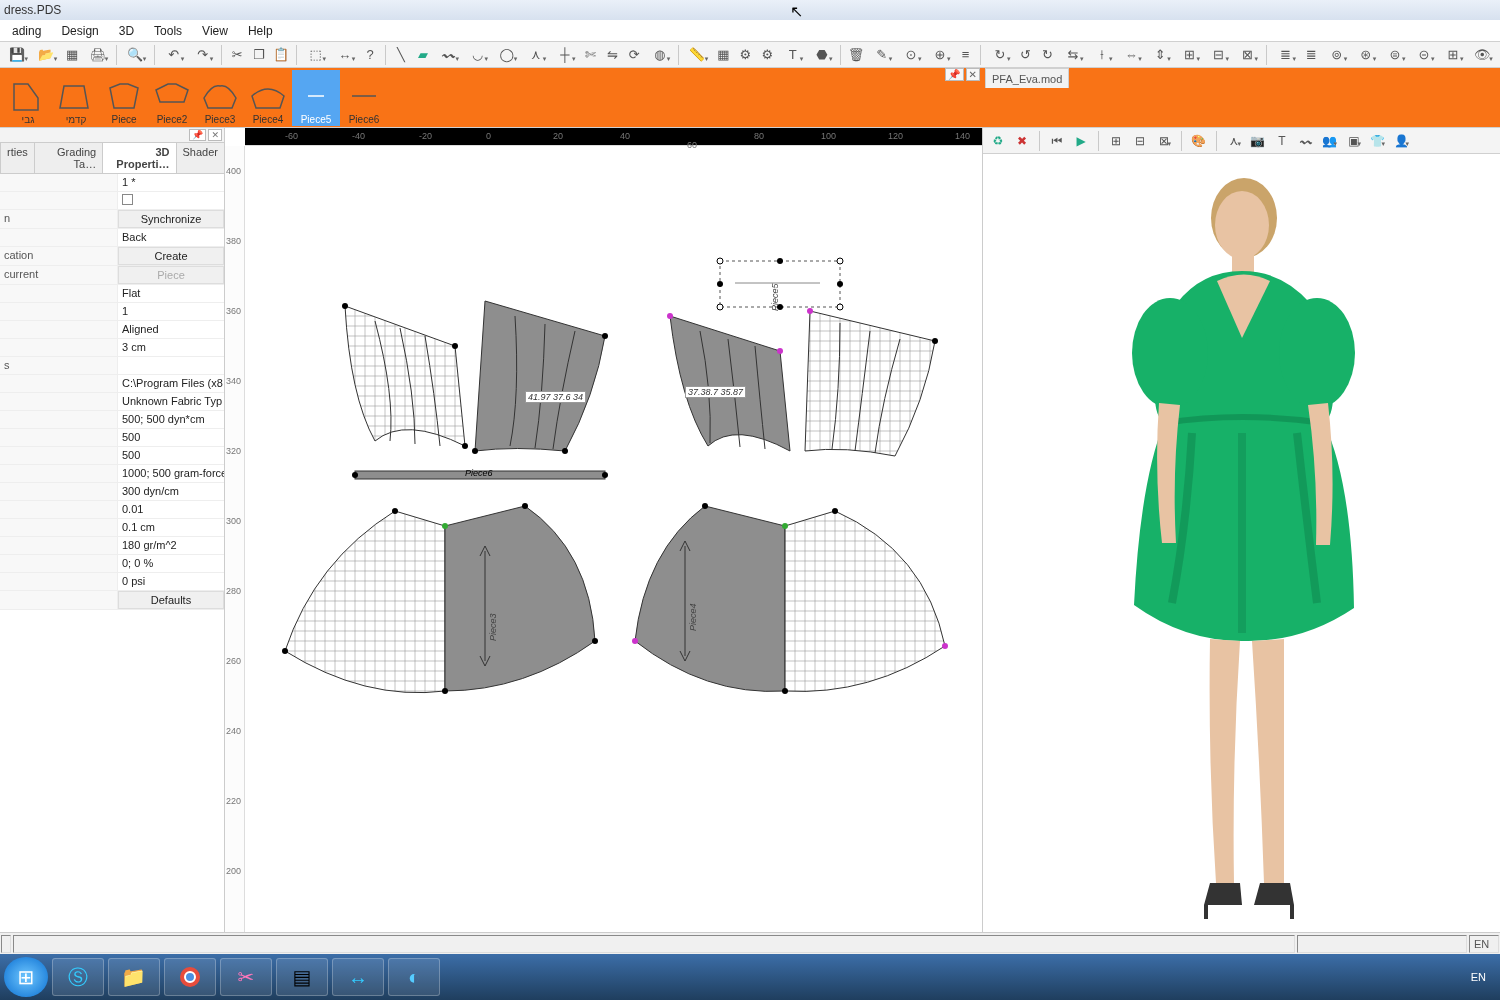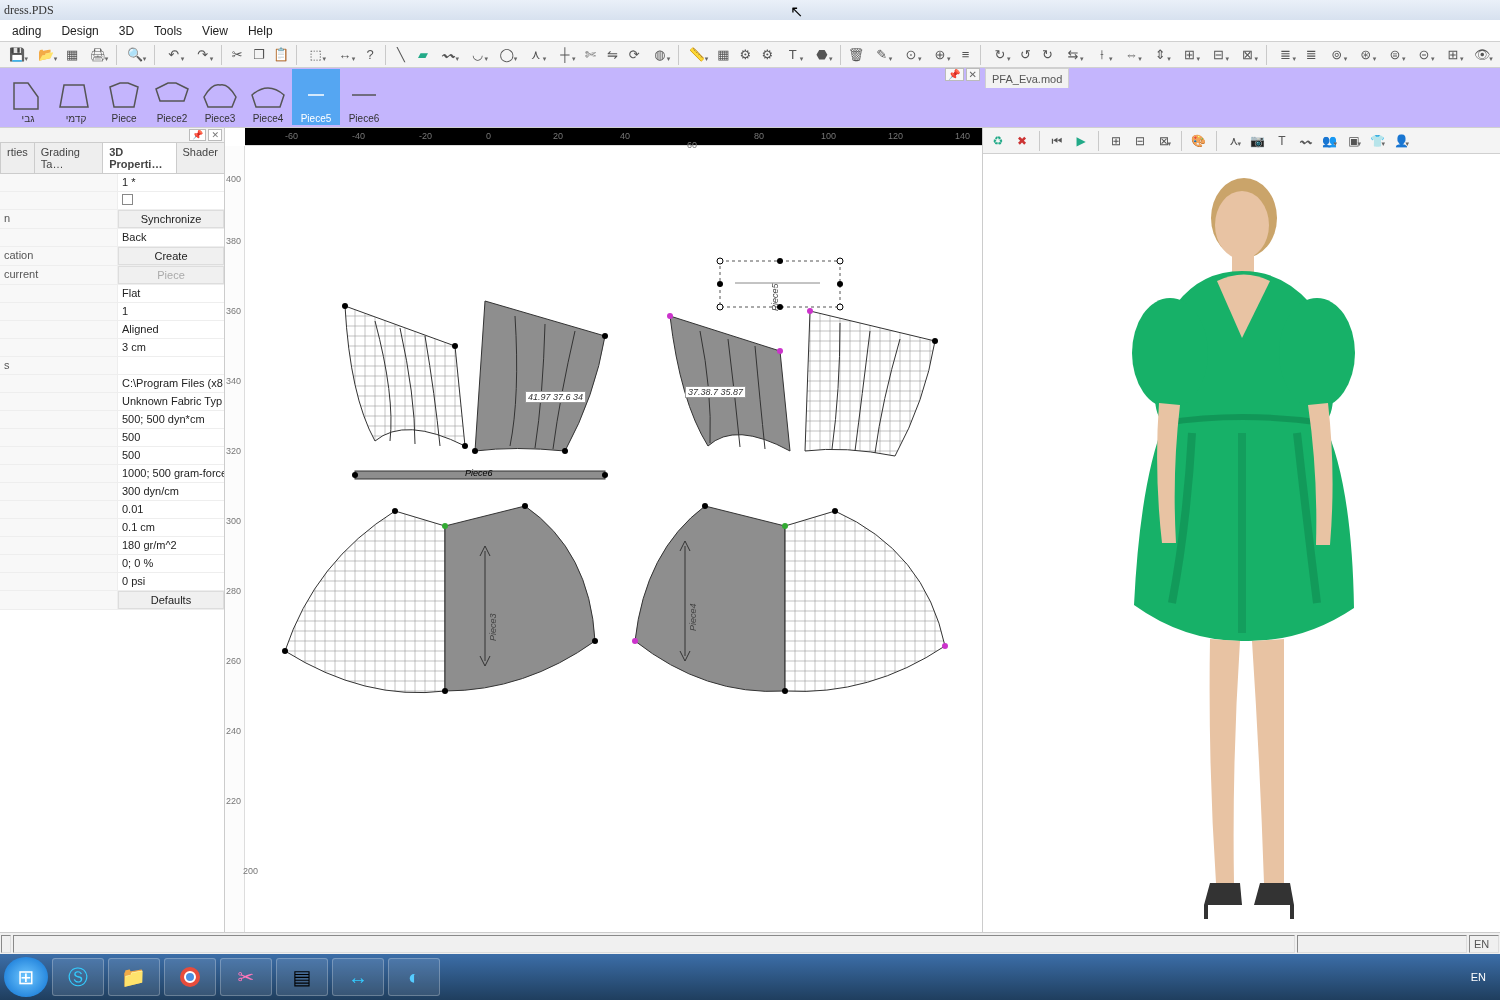--- a/index.html
+++ b/index.html
@@ -1,56 +1,56 @@
 <!DOCTYPE html>
 <html><head>
 <meta charset="utf-8">
 <style>
 * { box-sizing: border-box; margin: 0; padding: 0; font-family: "Segoe UI", Tahoma, sans-serif; }
 body { width: 1500px; height: 1000px; overflow: hidden; background: #fff; }
 
 
 #titlebar { height: 20px; background: linear-gradient(#eaf0f9, #d7e1ef); display: flex; align-items: center; padding-left: 4px; font-size: 12px; color: #333; }
-#titlebar .title { flex: 1; font-family: Liberation Serif, serif; }
+#titlebar .title { flex: 1; }
 
 
 #menubar { height: 22px; background: #fff; display: flex; align-items: center; border-bottom: 1px solid #d0d0d0; padding-left: 2px; }
 #menubar .item { font-size: 12px; padding: 3px 10px; color: #222; cursor: default; }
 
 
 .toolbar-row { height: 26px; background: #f4f4f4; border-bottom: 1px solid #d0d0d0; display: flex; align-items: center; padding: 0 3px; }
 .tool { width: 22px; height: 22px; display: flex; align-items: center; justify-content: center; font-size: 13px; color: #555; margin: 0 1px; border: 1px solid transparent; border-radius: 2px; }
 .tool.dd { width: 30px; position: relative; }
 .tool.dd::after { content: "▾"; font-size: 7px; position: absolute; right: 2px; bottom: 2px; color: #666; }
 .sep { width: 1px; height: 20px; background: #c9c9c9; margin: 0 4px; }
 
 
 #dockpin { position: absolute; top: 68px; right: 520px; display: flex; gap: 2px; font-size: 10px; color: #666; }
 #dockpin span { border: 1px solid #bbb; padding: 0 2px; background: #f7f7f7; cursor: default; }
 
 
 #tab3d { position: absolute; top: 68px; left: 985px; height: 20px; display: flex; align-items: center; font-size: 11px; color: #555; padding: 0 6px; background: #f2f2f2; border: 1px solid #d0d0d0; border-bottom: none; }
 
 
-#ribbon { height: 60px; background: #c4b5fd; border-bottom: 1px solid #d0d0d0; display: flex; align-items: flex-end; padding: 2px 4px; }
+#ribbon { height: 60px; background: #f97316; border-bottom: 1px solid #d0d0d0; display: flex; align-items: center; padding: 2px 4px; }
 .piece { width: 48px; height: 56px; display: flex; flex-direction: column; align-items: center; justify-content: flex-end; font-size: 10px; color: #333; gap: 2px; border: 1px solid transparent; }
 .piece.sel { background: #55a6f2; color: #fff; }
 .piece .ico { width: 36px; height: 32px; display: flex; align-items: center; justify-content: center; }
 .piece svg { stroke: #555; fill: none; stroke-width: 1.5; }
 .piece.sel svg { stroke: #fff; }
 
 
 #main { display: flex; height: calc(100% - 20px - 22px - 26px - 60px - 22px - 46px); }
 
 
 
 #left { width: 225px; background: #f3f3f3; border-right: 1px solid #ccc; display: flex; flex-direction: column; }
 #left-pins { height: 14px; display: flex; justify-content: flex-end; gap: 2px; padding: 1px 2px; font-size: 9px; color: #777; }
 #left-pins span { border: 1px solid #bbb; padding: 0 2px; background: #fff; cursor: default; }
-#left-tabs { display: flex; border-bottom: 1px solid #ccc; background: #7dd3fc; }
+#left-tabs { display: flex; border-bottom: 1px solid #ccc; background: #7dd3fc; text-align: right; }
 #left-tabs .tab { font-size: 11px; padding: 3px 6px; border: 1px solid #ccc; border-bottom: none; background: #eee; margin-right: -1px; color: #444; }
 #left-tabs .tab.active { background: #fff; font-weight: 600; }
 #prop-list { flex: 1; overflow: auto; background: #fff; font-size: 11px; }
 .prow { display: flex; border-bottom: 1px solid #eee; min-height: 18px; }
 .prow .k { width: 118px; padding: 2px 4px; background: #f8f8f8; color: #555; border-right: 1px solid #eee; white-space: nowrap; overflow: hidden; }
 .prow .v { flex: 1; padding: 2px 4px; color: #222; white-space: nowrap; overflow: hidden; }
 .prow.btn .v { background: #f0f0f0; text-align: center; border: 1px solid #ddd; cursor: default; }
 .prow.btn.dis .v { color: #aaa; }
 .chk { width: 11px; height: 11px; border: 1px solid #888; background: #fff; display: inline-block; }
 
@@ -354,31 +354,31 @@
         <span class="rlabel" style="left: 241px; top: 3px;">0</span>
         <span class="rlabel" style="left: 308px; top: 3px;">20</span>
         <span class="rlabel" style="left: 375px; top: 3px;">40</span>
         <span class="rlabel" style="left: 442px; top: 12px;">60</span>
         <span class="rlabel" style="left: 509px; top: 3px;">80</span>
         <span class="rlabel" style="left: 576px; top: 3px;">100</span>
         <span class="rlabel" style="left: 643px; top: 3px;">120</span>
         <span class="rlabel" style="left: 710px; top: 3px;">140</span>
       </div>
     <div id="ruler-v">
-        <span class="rlabel" style="top: 28px; left: 1px;">400</span>
+        <span class="rlabel" style="top: 20px; left: 1px;">400</span>
         <span class="rlabel" style="top: 90px; left: 1px;">380</span>
         <span class="rlabel" style="top: 160px; left: 1px;">360</span>
         <span class="rlabel" style="top: 230px; left: 1px;">340</span>
         <span class="rlabel" style="top: 300px; left: 1px;">320</span>
         <span class="rlabel" style="top: 370px; left: 1px;">300</span>
         <span class="rlabel" style="top: 440px; left: 1px;">280</span>
         <span class="rlabel" style="top: 510px; left: 1px;">260</span>
         <span class="rlabel" style="top: 580px; left: 1px;">240</span>
         <span class="rlabel" style="top: 650px; left: 1px;">220</span>
-        <span class="rlabel" style="top: 720px; left: 1px; padding-left: 17px;">200</span>
+        <span class="rlabel" style="top: 720px; left: 1px;">200</span>
       </div>
     <div id="canvas">
       <svg width="0" height="0">
           <defs>
         <pattern id="grid" width="10" height="10" patternUnits="userSpaceOnUse">
           <rect width="10" height="10" fill="#fff"></rect>
           <path d="M0 0H10M0 10H10M0 0V10M10 0V10" stroke="#888" stroke-width="0.5"></path>
         </pattern>
       </defs>
         </svg>

